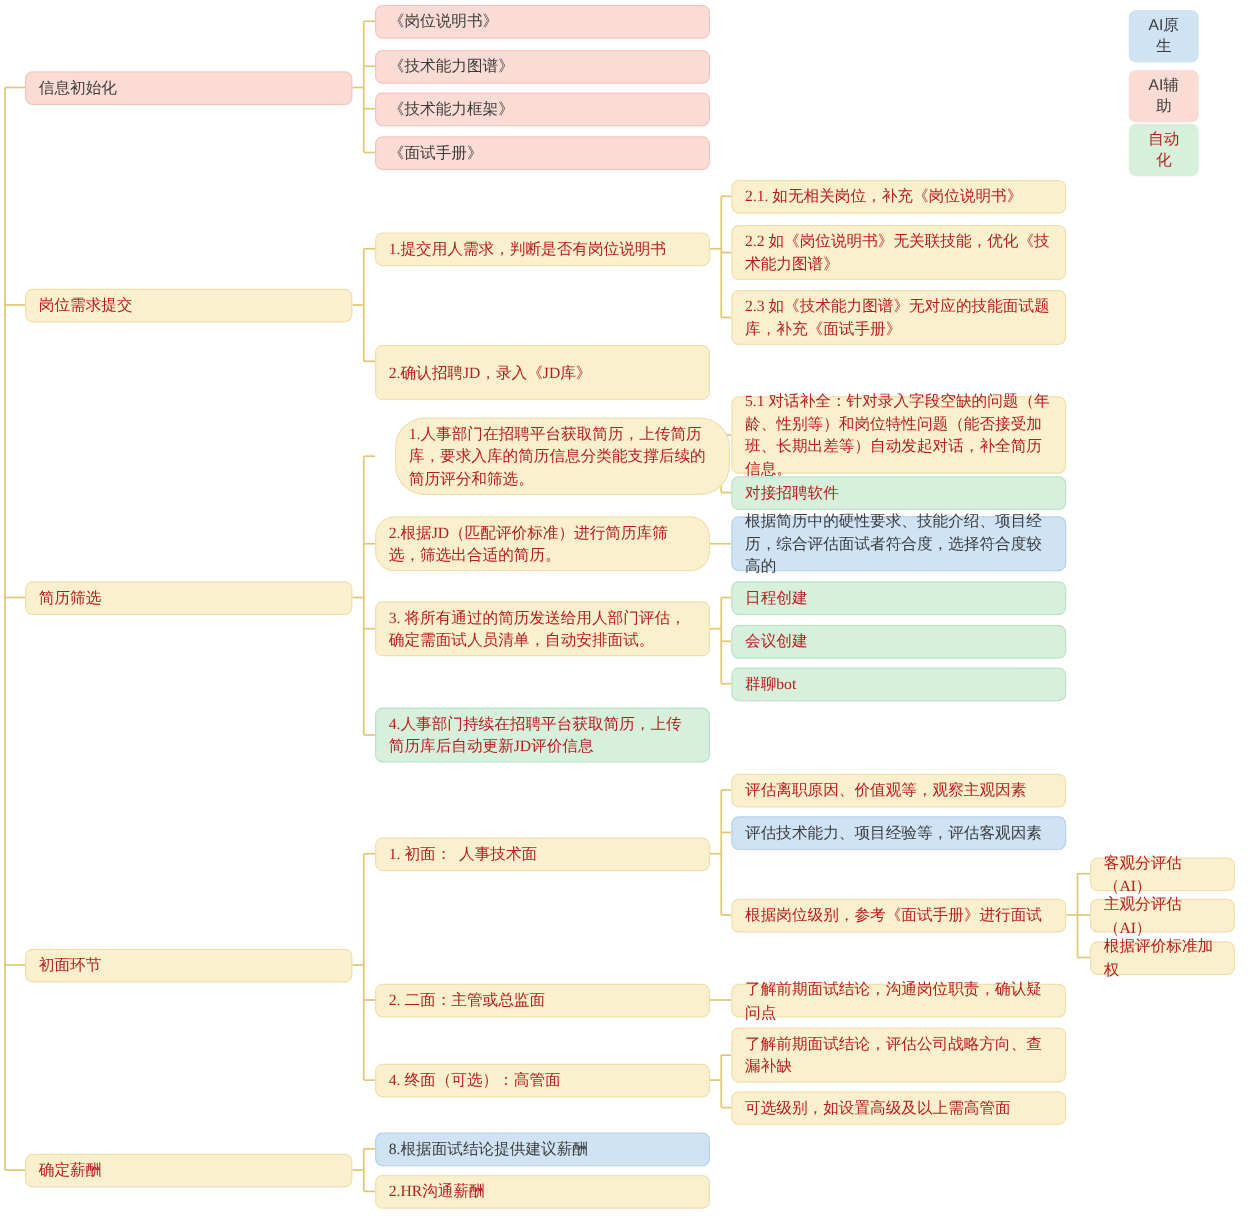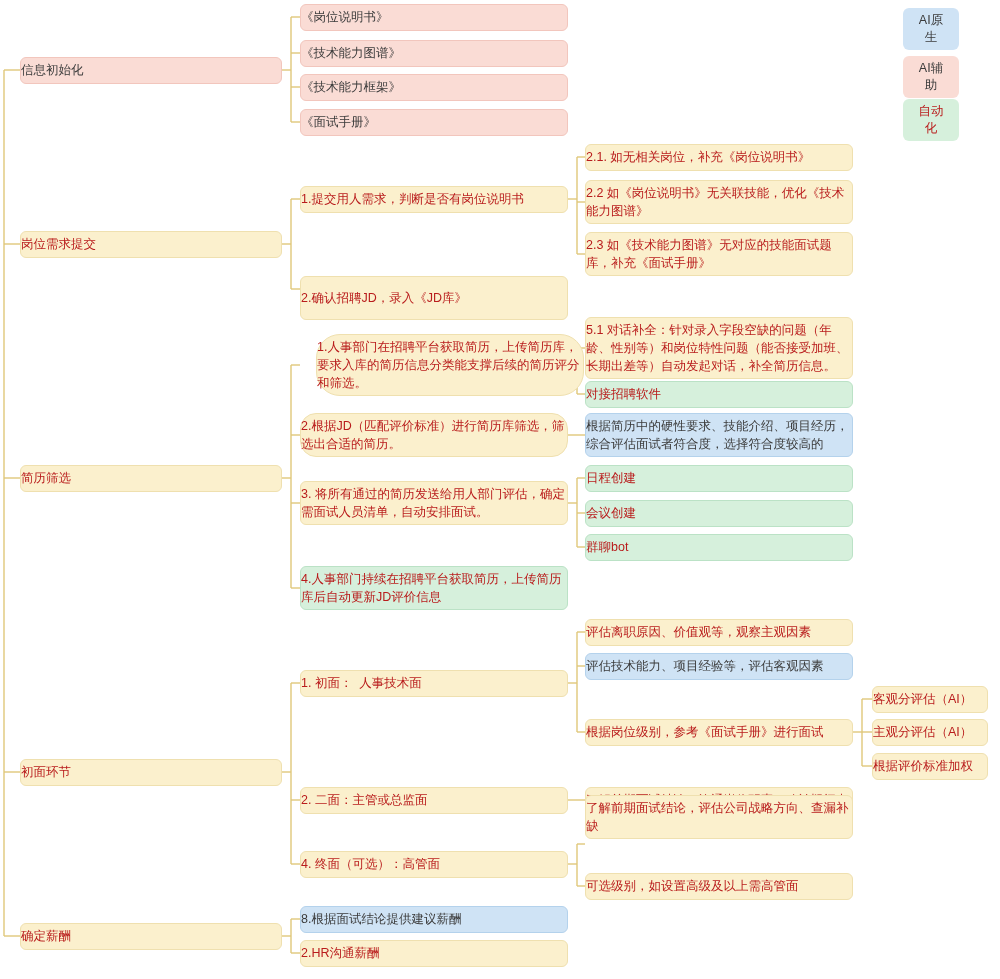--- a/index.html
+++ b/index.html
@@ -27,26 +27,27 @@
     left: 0; top: 0;
     width: 1000px;
     height: 979px;
     pointer-events: none;
   }
   .node {
     position: absolute;
     box-sizing: border-box;
     border-radius: 6px;
     border: 1px solid transparent;
-    padding: 7px 0;
+    padding: 7px 10px;
     line-height: 1.45;
     white-space: pre-wrap;
     word-break: break-word;
     display: flex;
     align-items: center;
+    font-family: Liberation Serif, serif;
   }
   .legend-node {
     position: absolute;
     box-sizing: border-box;
     border-radius: 6px;
     padding: 21px 10px;
     text-align: center;
     display: flex;
     align-items: center;
     justify-content: center;
@@ -175,21 +176,21 @@
   <div class="node c-yellow" style="left:300px;top:670px;width:268px;height:27px;">1. 初面：  人事技术面</div>
   <div class="node c-yellow" style="left:585px;top:619px;width:268px;height:27px;">评估离职原因、价值观等，观察主观因素</div>
   <div class="node c-blue" style="left:585px;top:653px;width:268px;height:27px;">评估技术能力、项目经验等，评估客观因素</div>
   <div class="node c-yellow" style="left:585px;top:719px;width:268px;height:27px;">根据岗位级别，参考《面试手册》进行面试</div>
   <div class="node c-yellow" style="left:872px;top:686px;width:116px;height:27px;">客观分评估（AI）</div>
   <div class="node c-yellow" style="left:872px;top:719px;width:116px;height:27px;">主观分评估（AI）</div>
   <div class="node c-yellow" style="left:872px;top:753px;width:116px;height:27px;">根据评价标准加权</div>
   <div class="node c-yellow" style="left:300px;top:787px;width:268px;height:27px;">2. 二面：主管或总监面</div>
   <div class="node c-yellow" style="left:585px;top:787px;width:268px;height:27px;">了解前期面试结论，沟通岗位职责，确认疑问点</div>
   <div class="node c-yellow" style="left:300px;top:851px;width:268px;height:27px;">4. 终面（可选）：高管面</div>
-  <div class="node c-yellow" style="left:585px;top:795px;width:268px;height:44px;">了解前期面试结论，评估公司战略方向、查漏补缺</div>
+  <div class="node c-yellow" style="left:585px;top:822px;width:268px;height:44px;">了解前期面试结论，评估公司战略方向、查漏补缺</div>
   <div class="node c-yellow" style="left:585px;top:873px;width:268px;height:27px;">可选级别，如设置高级及以上需高管面</div>
 
   <div class="node c-blue" style="left:300px;top:906px;width:268px;height:27px;">8.根据面试结论提供建议薪酬</div>
   <div class="node c-yellow" style="left:300px;top:940px;width:268px;height:27px;">2.HR沟通薪酬</div>
 
   <div class="legend-node c-blue" style="left:903px;top:8px;width:56px;height:30px;">AI原生</div>
   <div class="legend-node c-pink" style="left:903px;top:56px;width:56px;height:30px;">AI辅助</div>
   <div class="legend-node c-green" style="left:903px;top:99px;width:56px;height:30px;">自动化</div>
 
 </div>

